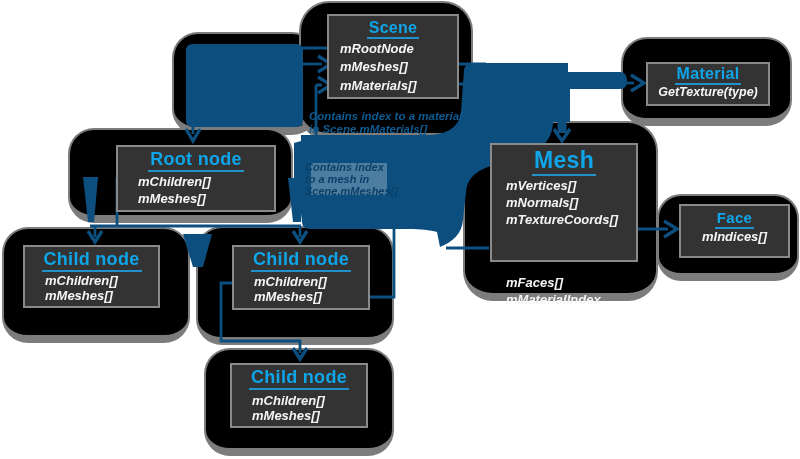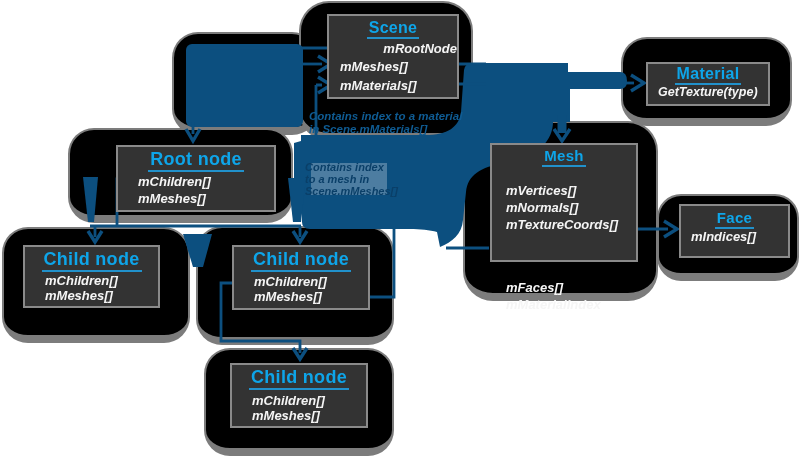--- a/index.html
+++ b/index.html
@@ -13,21 +13,21 @@
   
   #links{position:absolute;left:0;top:0;z-index:2;}
 
   
   .box{position:absolute;background:#333333;border:2px solid #8a8a8a;box-sizing:border-box;
        z-index:3;color:#f2f2f2;}
   .box-title{text-align:center;font-weight:bold;color:#0ea5e9;letter-spacing:.3px;}
   .box-title .u{border-bottom:2px solid #2191cb;padding:0 2px 1px 2px;}
   .member{font-weight:bold;font-style:italic;color:#f5f5f5;font-size:13px;line-height:17px;
           padding-left:20px;white-space:nowrap;}
-  .member.center{padding-left:10px;text-align:left;}
+  .member.center{padding-left:0;text-align:center;}
 
   
   .note{position:absolute;font-weight:bold;font-style:italic;font-size:11.5px;line-height:13px;
         white-space:nowrap;}
   #note-material{z-index:4;color:#0f5c94;}
   #note-mesh{z-index:5;color:#0a3f68;}
   .panel{position:absolute;z-index:4;background:rgba(170,190,210,0.42);}
 </style>
 </head>
 <body>
@@ -84,21 +84,21 @@
       <path d="M554,129 L562,141 L570,129"></path>
       <path d="M664,221 L677,229 L664,237"></path>
       <path d="M88,231 L95,242 L102,231"></path>
       <path d="M293,231 L300,242 L307,231"></path>
       <path d="M293,348 L300,359 L307,348"></path>
     </g>
   </svg>
 
   <div class="box" style="left:327px;top:14px;width:132px;height:85px;padding-top:3px;">
     <div class="box-title" style="font-size:16px;margin-bottom:3px;"><span class="u">Scene</span></div>
-    <div class="member" style="padding-left:11px;line-height:18px;text-align:right;">mRootNode</div>
+    <div class="member" style="padding-left:11px;line-height:18px;">mRootNode</div>
     <div class="member" style="padding-left:11px;line-height:18px;">mMeshes[]</div>
     <div class="member" style="padding-left:11px;line-height:20px;">mMaterials[]</div>
   </div>
 
   <div class="box" style="left:116px;top:145px;width:160px;height:67px;padding-top:2px;">
     <div class="box-title" style="font-size:18px;margin-bottom:3px;"><span class="u">Root node</span></div>
     <div class="member">mChildren[]</div>
     <div class="member">mMeshes[]</div>
   </div>
 
@@ -114,21 +114,21 @@
     <div class="member" style="line-height:15px;">mMeshes[]</div>
   </div>
 
   <div class="box" style="left:230px;top:363px;width:138px;height:65px;padding-top:2px;">
     <div class="box-title" style="font-size:18px;margin-bottom:5px;"><span class="u">Child node</span></div>
     <div class="member" style="line-height:15px;">mChildren[]</div>
     <div class="member" style="line-height:15px;">mMeshes[]</div>
   </div>
 
   <div class="box" style="left:490px;top:143px;width:148px;height:119px;padding-top:2px;">
-    <div class="box-title" style="font-size:15px;margin-bottom:18px;"><span class="u">Mesh</span></div>
+    <div class="box-title" style="font-size:23px;margin-bottom:3px;"><span class="u">Mesh</span></div>
     <div class="member" style="padding-left:14px;">mVertices[]</div>
     <div class="member" style="padding-left:14px;">mNormals[]</div>
     <div class="member" style="padding-left:14px;">mTextureCoords[]</div>
     <div class="member" style="padding-left:14px;margin-top:46px;">mFaces[]</div>
     <div class="member" style="padding-left:14px;">mMaterialIndex</div>
   </div>
 
   <div class="box" style="left:646px;top:62px;width:124px;height:44px;padding-top:1px;">
     <div class="box-title" style="font-size:16px;margin-bottom:1px;"><span class="u">Material</span></div>
     <div class="member center" style="font-size:12.5px;">GetTexture(type)</div>

